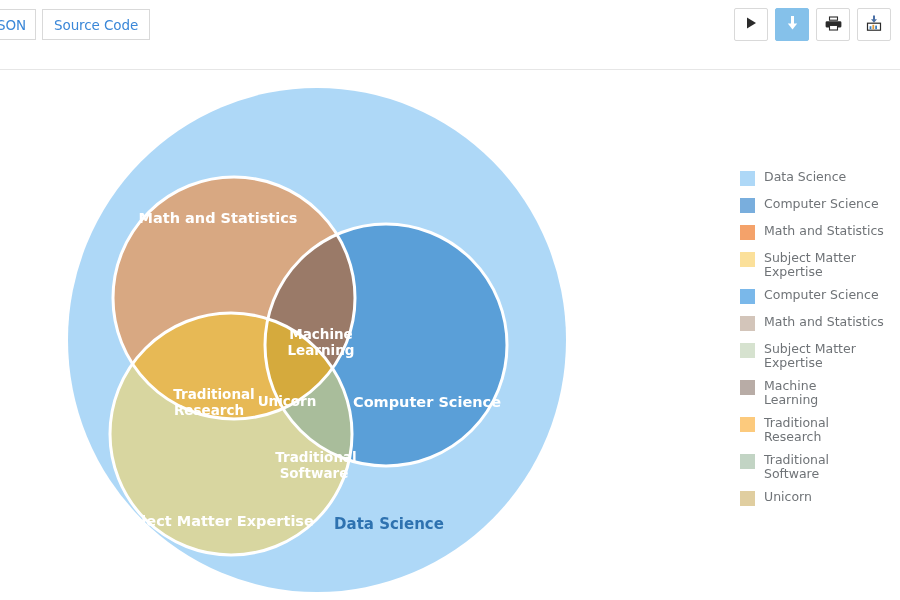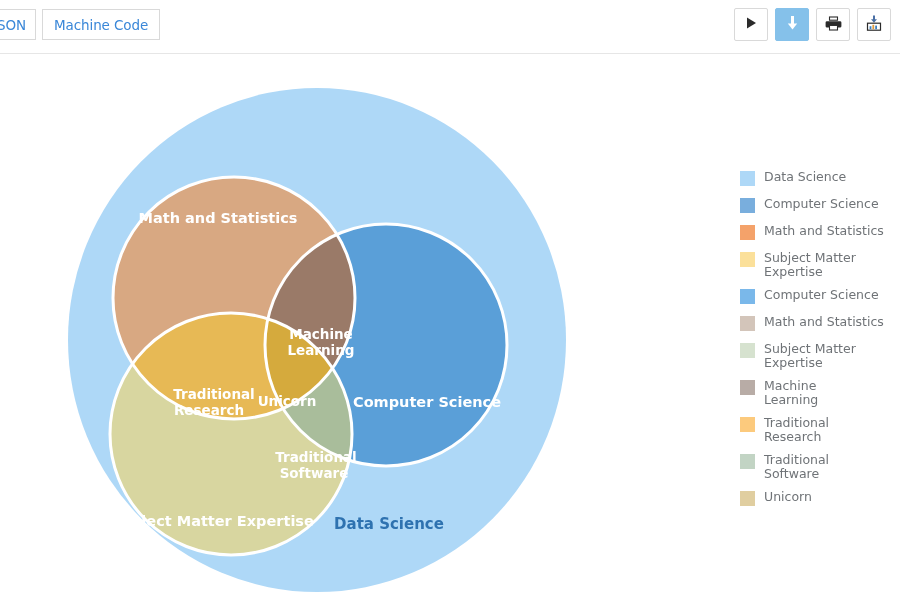--- a/index.html
+++ b/index.html
@@ -13,21 +13,21 @@
     overflow: hidden;
     font-family: "DejaVu Sans", "Liberation Sans", sans-serif;
     position: relative;
   }
 
   
   #toolbar {
     position: absolute;
     left: 0; top: 0;
     width: 900px;
-    height: 54px;
+    height: 70px;
     box-sizing: border-box;
     border-bottom: 1px solid #e6e6e6;
     background: #ffffff;
   }
 
   .tab-group {
     position: absolute;
     left: -8px;
     top: 9px;
     display: flex;
@@ -117,21 +117,21 @@
     white-space: pre-line;
   }
 </style>
 </head>
 <body>
 
 <div id="toolbar">
 
   <div class="tab-group">
     <button class="tab-btn clipped">SON</button>
-    <button class="tab-btn">Machine Code</button>
+    <button class="tab-btn">Source Code</button>
   </div>
 
   <div class="icon-group">
 
     <button class="icon-btn">
       <span>
         <svg width="14" height="14" viewBox="0 0 14 14">
           <polygon points="3,1.5 12,7 3,12.5" fill="#2b2b2b"></polygon>
         </svg>
       </span>

